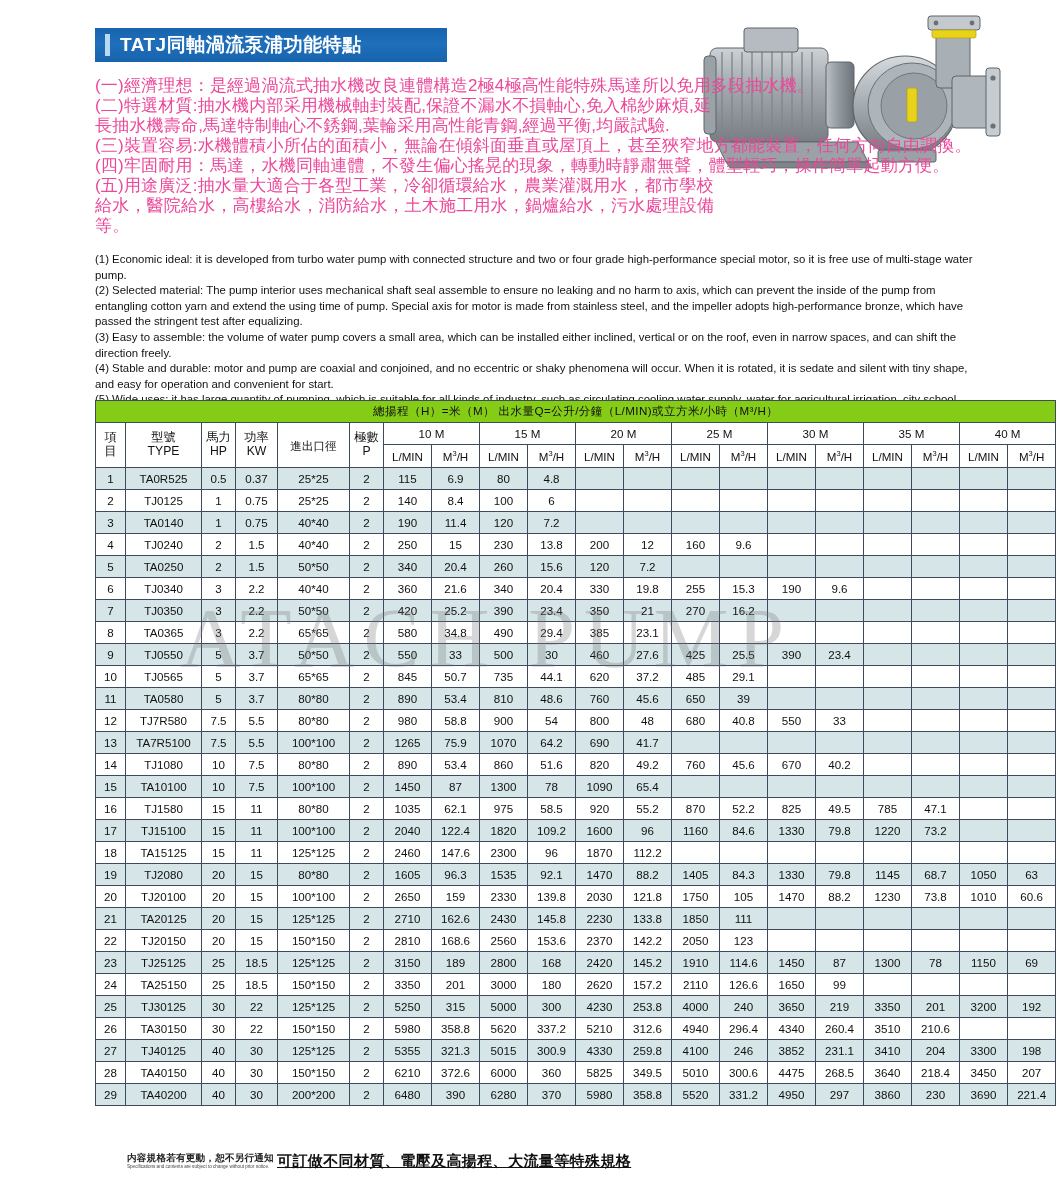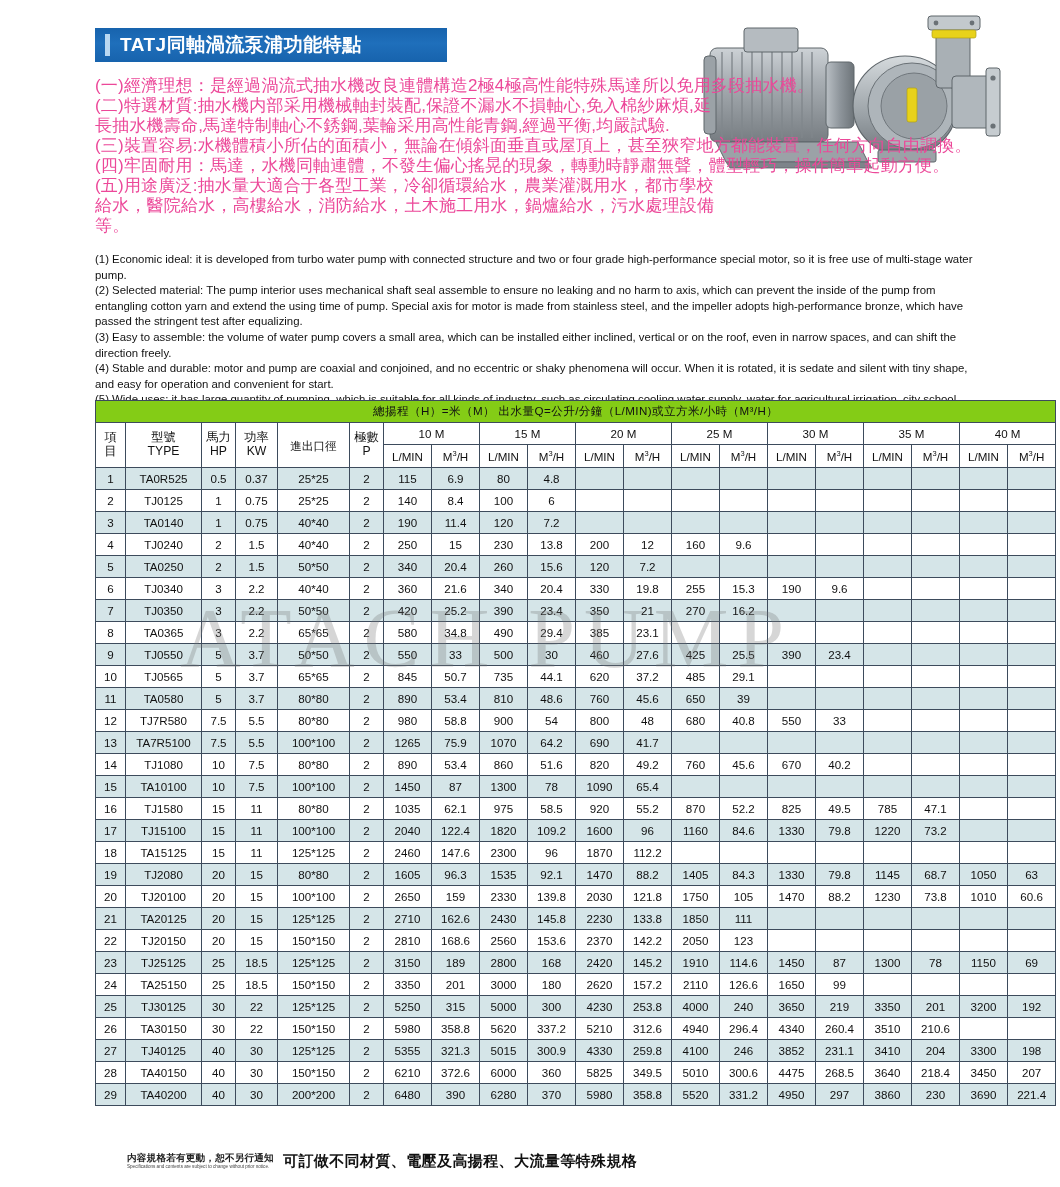--- a/index.html
+++ b/index.html
@@ -195,23 +195,23 @@
   .footer-note .fn-en {
     font-size: 4.6px;
     color: #444;
     white-space: nowrap;
     margin-top: 1px;
   }
   .footer-main {
     font-size: 15px;
     font-weight: bold;
     color: #111;
-    margin-left: 6px;
     letter-spacing: 0.4px;
     white-space: nowrap;
+    text-decoration: underline;
   }
 </style>
 </head>
 <body>
 
 <div class="page">
 
   <div class="banner" id="banner-1">
     <div class="bar"></div>
     <div class="btitle">TATJ同軸渦流泵浦功能特點</div>

